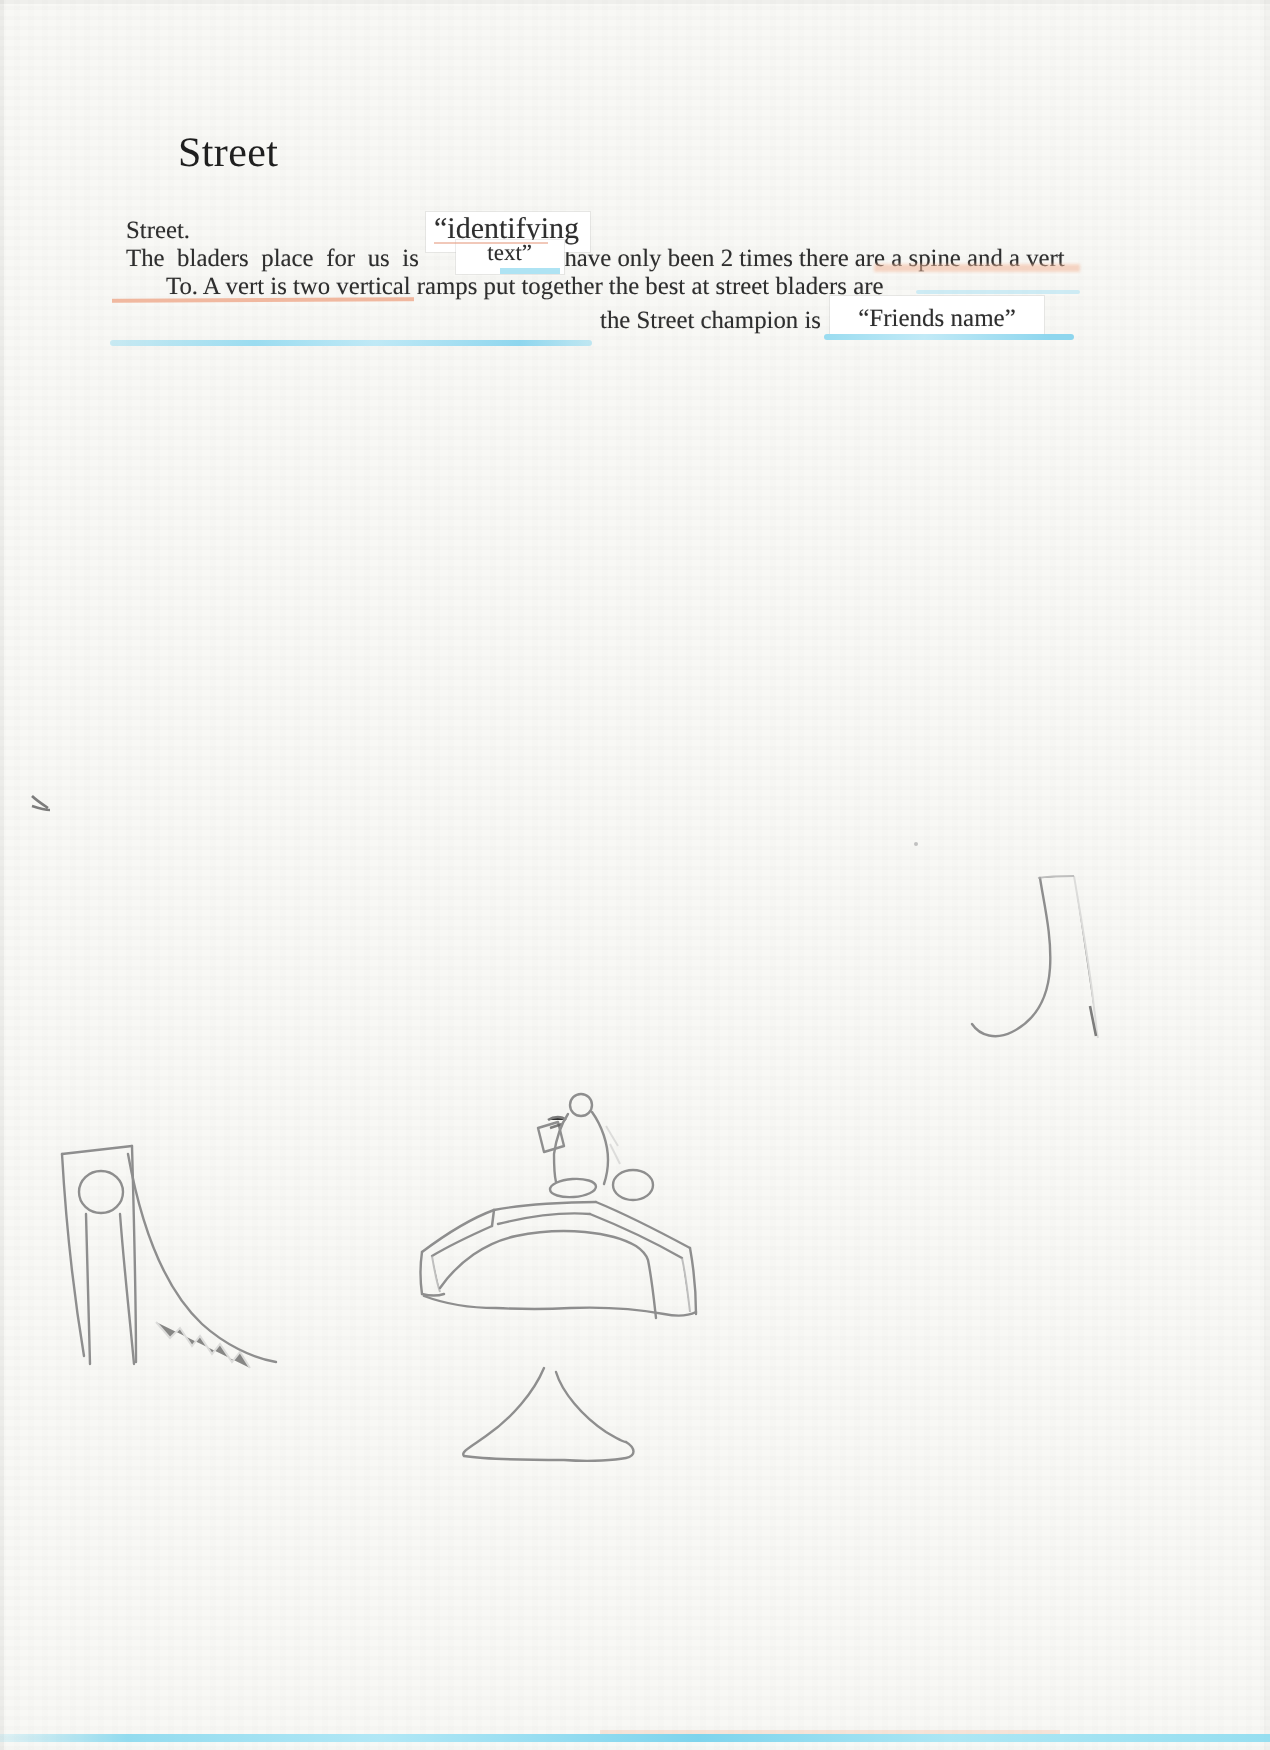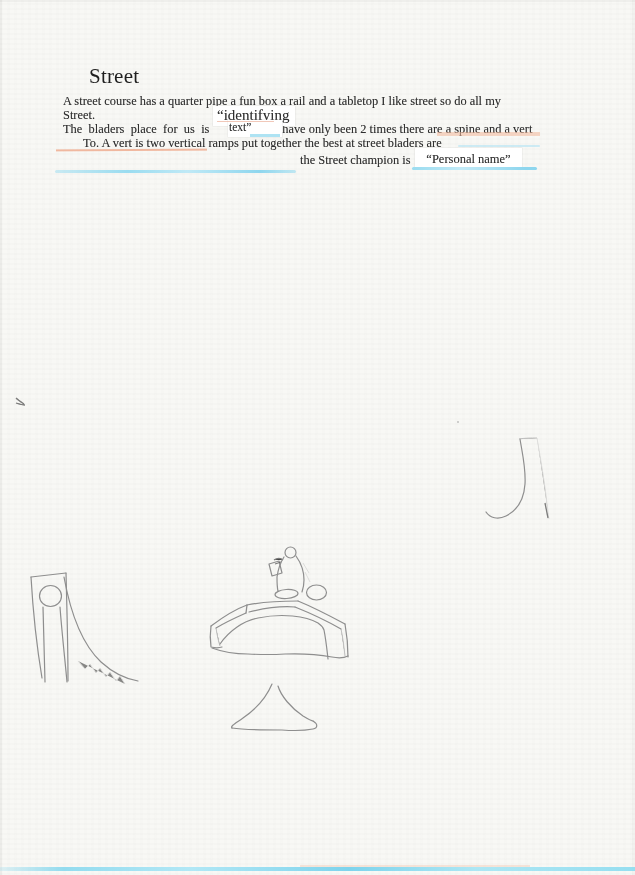--- a/index.html
+++ b/index.html
@@ -34,21 +34,21 @@
   .l3b { left:275px; top:122px; }
   .l4 { left:63px; top:136px;margin-left:20px; }
   .l5 { left:300px; top:153px; }
 
   .patch { position:absolute; background:#ffffff; box-sizing:border-box;
     box-shadow:0 0 0 .5px rgba(190,190,190,.30); color:#2e2e2e;
     text-shadow:0 0 .4px rgba(40,40,40,.35); white-space:nowrap; }
   .patch-identifying { left:213px; top:106px; width:82px; height:20px;
     padding:1px 0 0 4px; font-size:15px; }
   .patch-text { left:228px; top:120px; width:54px; height:17px;
-    padding:1px 16px 0 1px; font-size:11.5px; }
+    padding:1px 16px 0 1px; font-size:11.5px;text-align:right; }
   .patch-names { left:58px; top:151px; width:234px; height:20px;
     text-align:right; padding:3px 13px 0 0; font-size:12.5px; }
   .patch-personal { left:415px; top:148px; width:107px; height:21px;
     text-align:center; padding-top:4px; font-size:12.5px; }
 
   .mark { position:absolute; }
   .underline-red { left:217px; top:120.5px; width:57px; height:1.5px;
     background:#e59a7f; opacity:.55; }
   .c-text { left:250px; top:134px; width:30px; height:2.5px; background:#9adcf0; opacity:.8; }
   .c-l4 { left:458px; top:145px; width:82px; height:2px; background:#b5e4f2;
@@ -69,30 +69,29 @@
   .pst-faint { stroke:#bdbdbd; stroke-width:1; opacity:.45; }
   .pst-dark { stroke:#5f5f5f; stroke-width:1.3; opacity:.8; }
 </style>
 </head>
 <body>
 
 <div class="page">
 
   <h1 class="title">Street</h1>
 
-  <div class="tline l1">A street course has a quarter pipe a fun box a rail and a tabletop I like street so do all my</div>
   <div class="tline l2">Street.</div>
   <div class="tline l3a">The bladers place for us is</div>
   <div class="tline l3b">I have only been 2 times there are a spine and a vert</div>
   <div class="tline l4">To. A vert is two vertical ramps put together the best at street bladers are</div>
   <div class="tline l5">the Street champion is</div>
 
   <div class="patch patch-identifying">“identifying</div>
   <div class="patch patch-text">text”</div>
-  <div class="patch patch-personal">“Personal name”</div>
+  <div class="patch patch-personal">“Friends name”</div>
 
   <div class="mark underline-red"></div>
   <div class="mark c-text"></div>
   <div class="mark o-spine"></div>
   <div class="mark c-l4"></div>
   <div class="mark o-l4"></div>
   <div class="mark c-names"></div>
   <div class="mark c-personal"></div>
 
   <svg class="sketches" width="635" height="875" viewBox="0 0 635 875">

